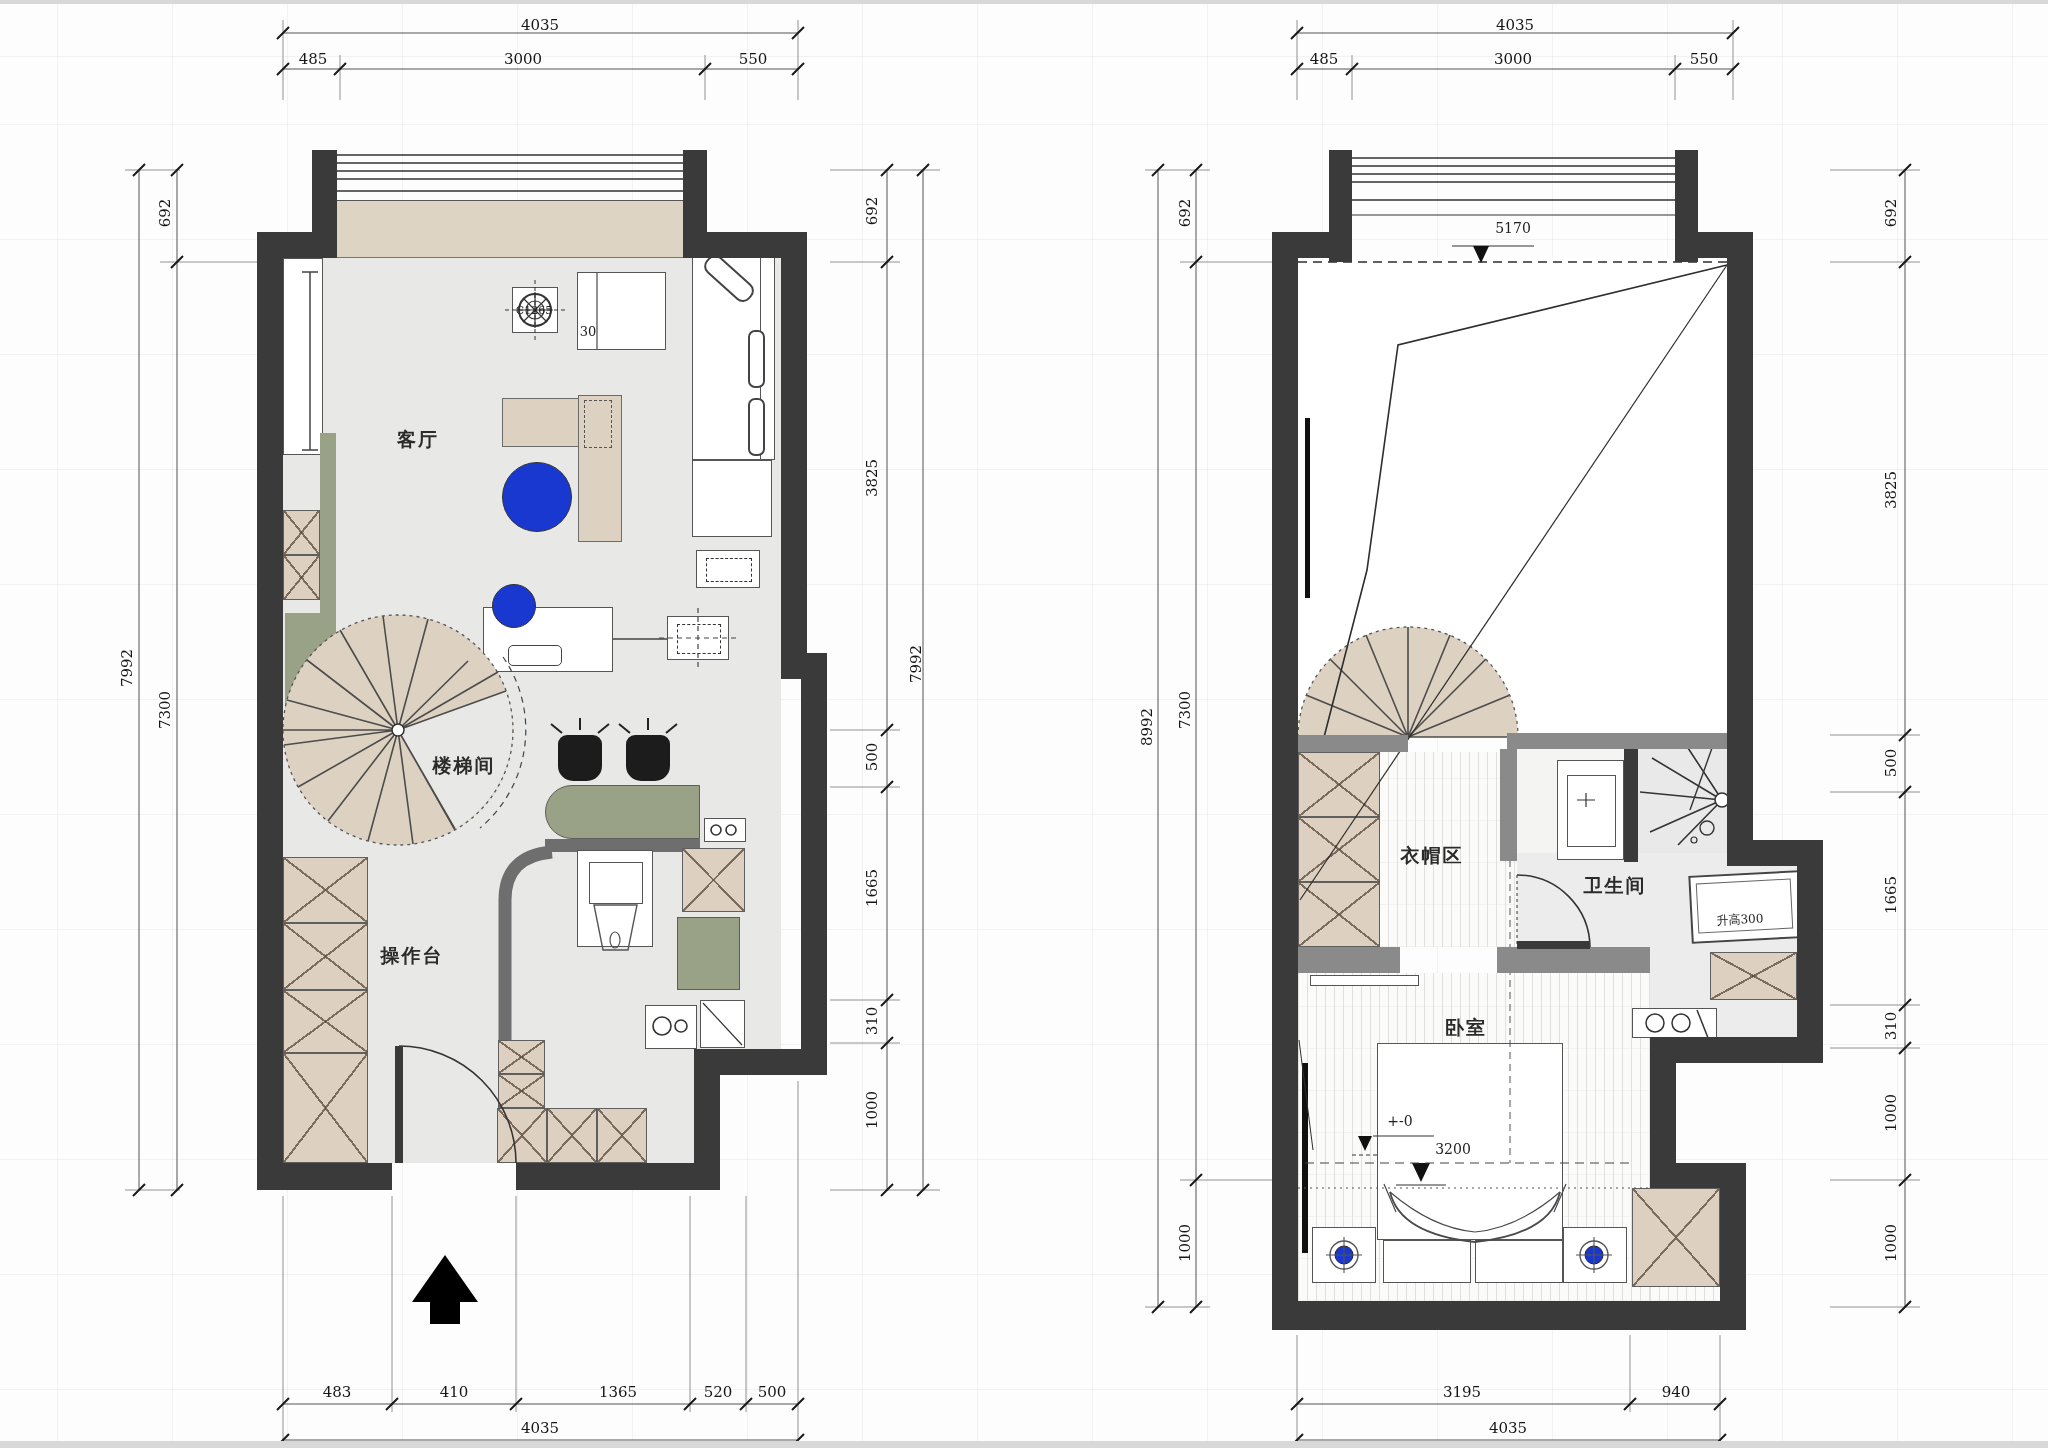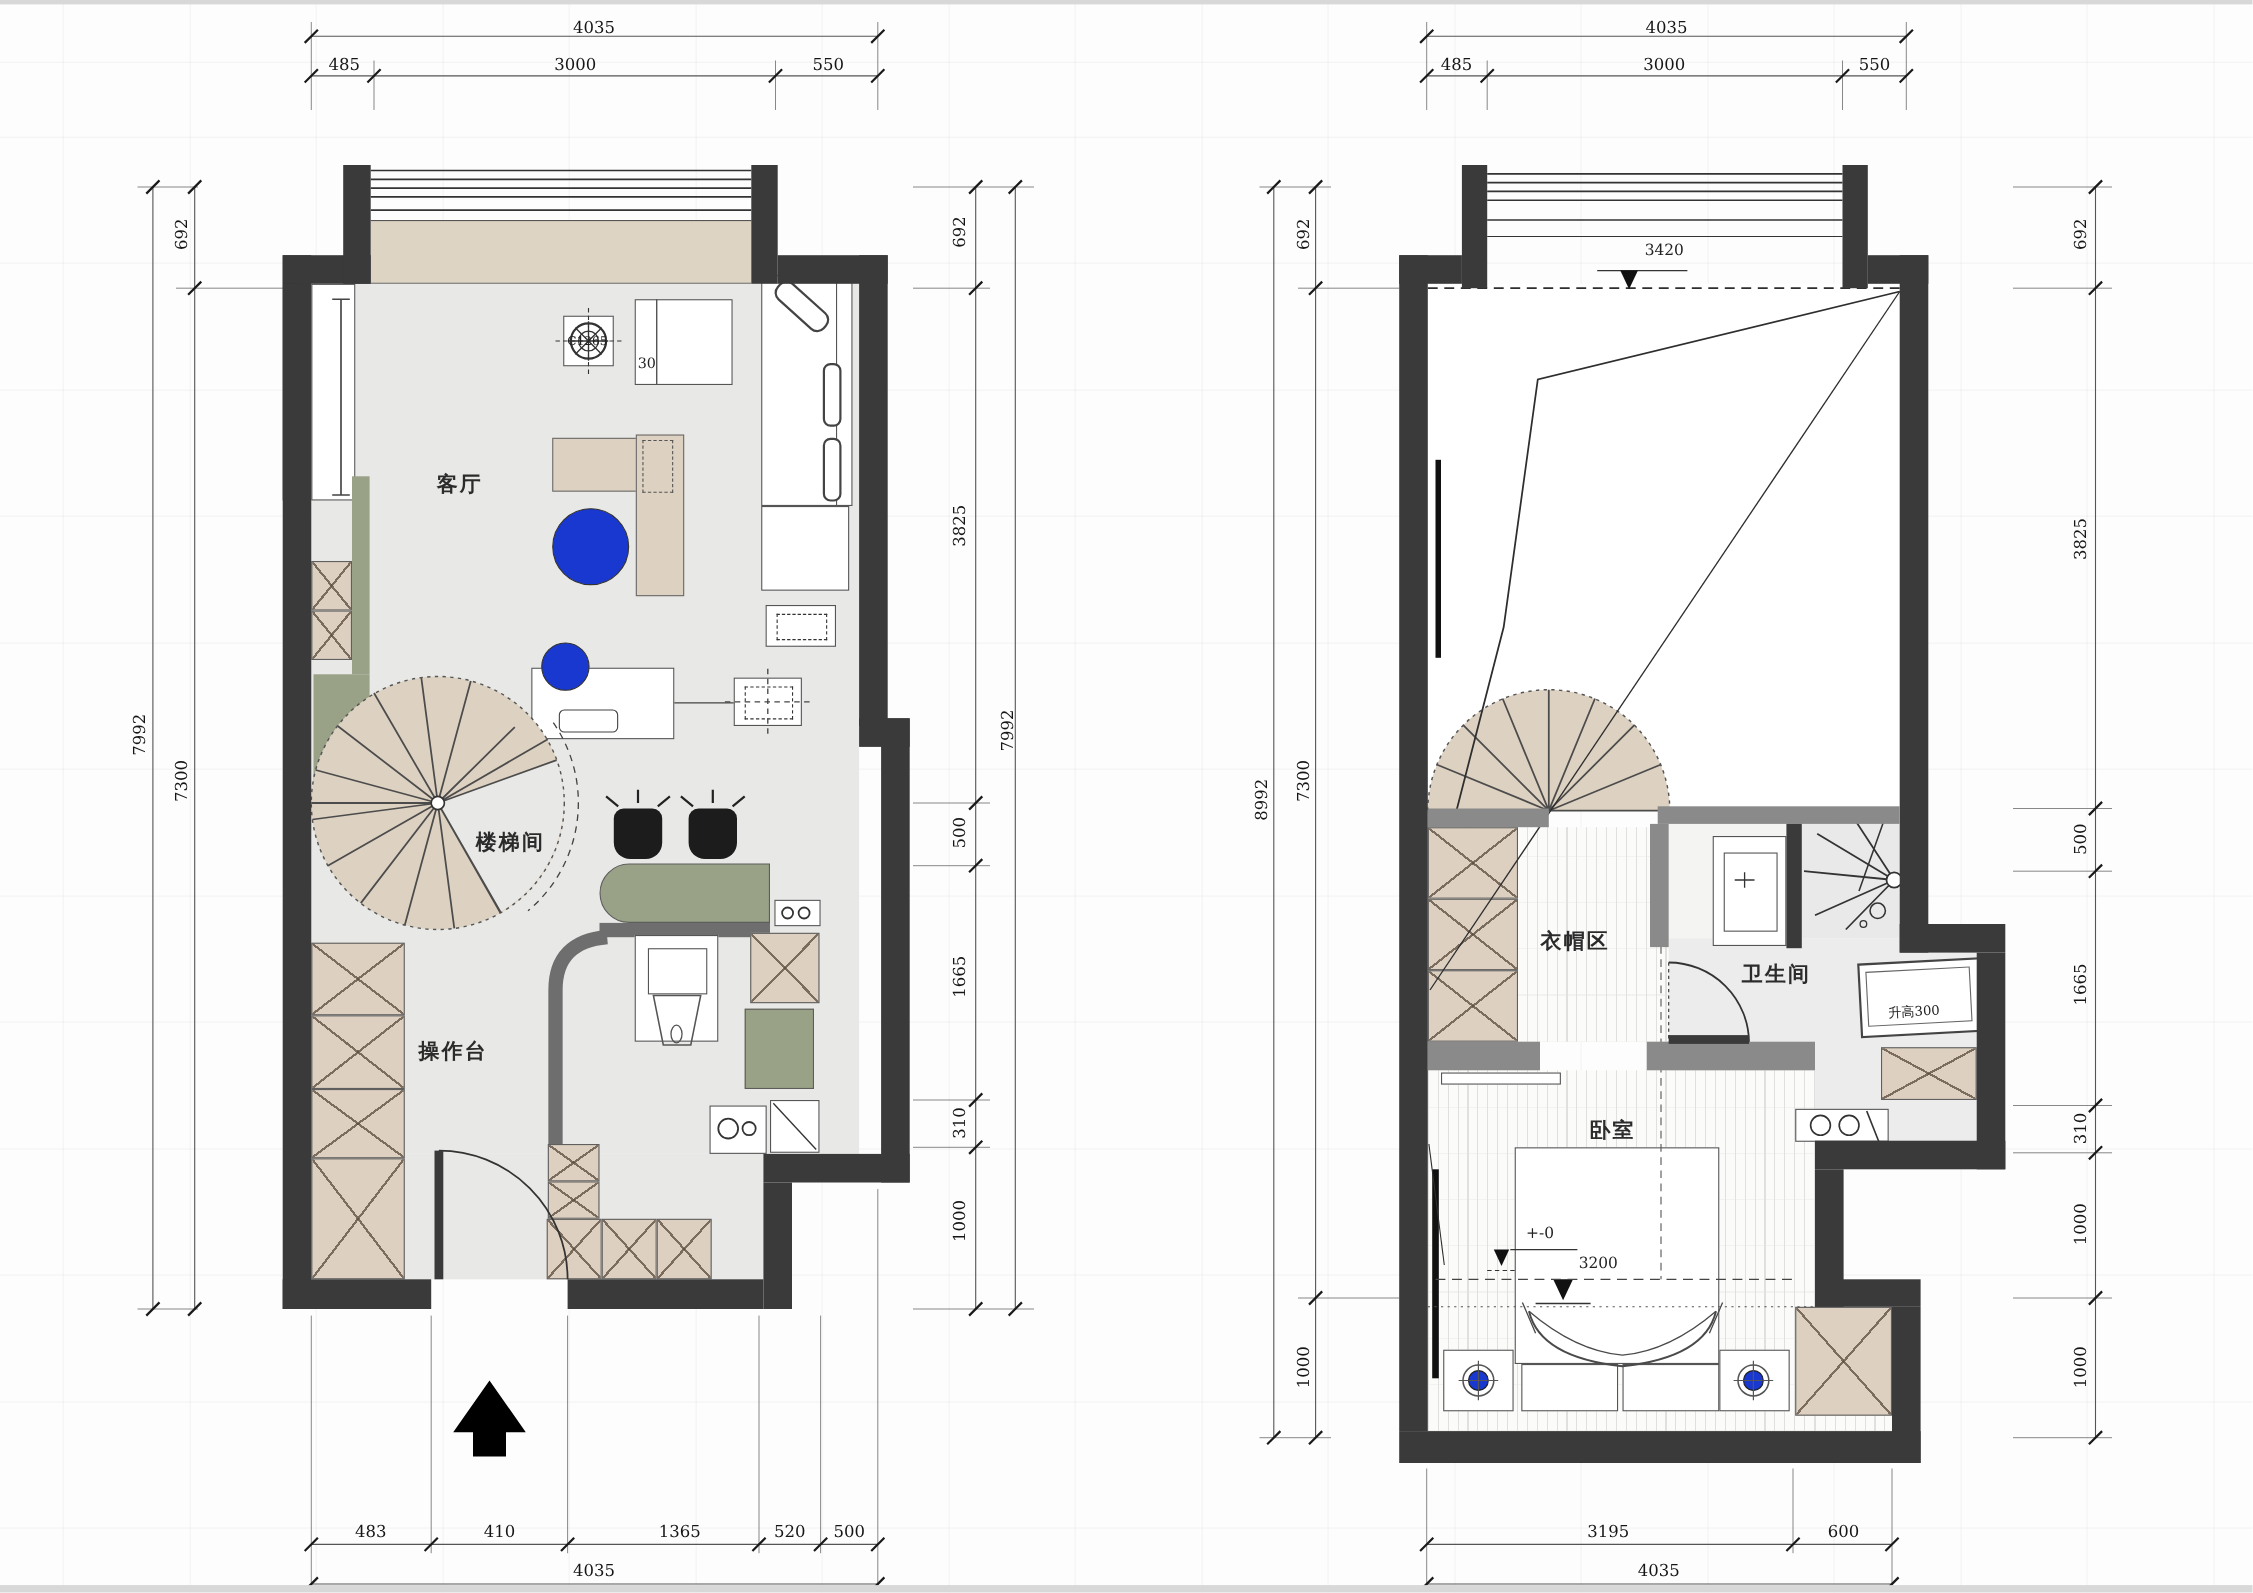--- a/index.html
+++ b/index.html
@@ -312,21 +312,21 @@
 
   <div class="room" style="left:418px;top:440px">客厅</div>
   <div class="room" style="left:464px;top:766px">楼梯间</div>
   <div class="room" style="left:412px;top:956px">操作台</div>
   <div class="ann" style="left:534px;top:310px;font-size:11px">C1265</div>
   <div class="ann" style="left:588px;top:331px;font-size:13px">30</div>
 
   <div class="room" style="left:1432px;top:856px">衣帽区</div>
   <div class="room" style="left:1615px;top:886px">卫生间</div>
   <div class="room" style="left:1466px;top:1028px">卧室</div>
-  <div class="ann" style="left:1513px;top:228px">3420</div>
+  <div class="ann" style="left:1513px;top:228px">5170</div>
   <div class="ann" style="left:1400px;top:1121px">+-0</div>
   <div class="ann" style="left:1453px;top:1149px">3200</div>
   <div class="ann" style="left:1740px;top:920px;font-size:12px;transform:translate(-50%,-50%) rotate(-3deg)">升高300</div>
 
   <div class="dim" style="left:540px;top:25px">4035</div>
   <div class="dim" style="left:313px;top:59px">485</div>
   <div class="dim" style="left:523px;top:59px">3000</div>
   <div class="dim" style="left:753px;top:59px">550</div>
   <div class="dimv" style="left:127px;top:668px">7992</div>
   <div class="dimv" style="left:165px;top:213px">692</div>
@@ -354,15 +354,15 @@
   <div class="dimv" style="left:1185px;top:710px">7300</div>
   <div class="dimv" style="left:1185px;top:1243px">1000</div>
   <div class="dimv" style="left:1891px;top:213px">692</div>
   <div class="dimv" style="left:1891px;top:490px">3825</div>
   <div class="dimv" style="left:1891px;top:763px">500</div>
   <div class="dimv" style="left:1891px;top:895px">1665</div>
   <div class="dimv" style="left:1891px;top:1026px">310</div>
   <div class="dimv" style="left:1891px;top:1113px">1000</div>
   <div class="dimv" style="left:1891px;top:1243px">1000</div>
   <div class="dim" style="left:1462px;top:1392px">3195</div>
-  <div class="dim" style="left:1676px;top:1392px">600</div>
+  <div class="dim" style="left:1676px;top:1392px">940</div>
   <div class="dim" style="left:1508px;top:1428px">4035</div>
 </div>
 
 </body></html>

